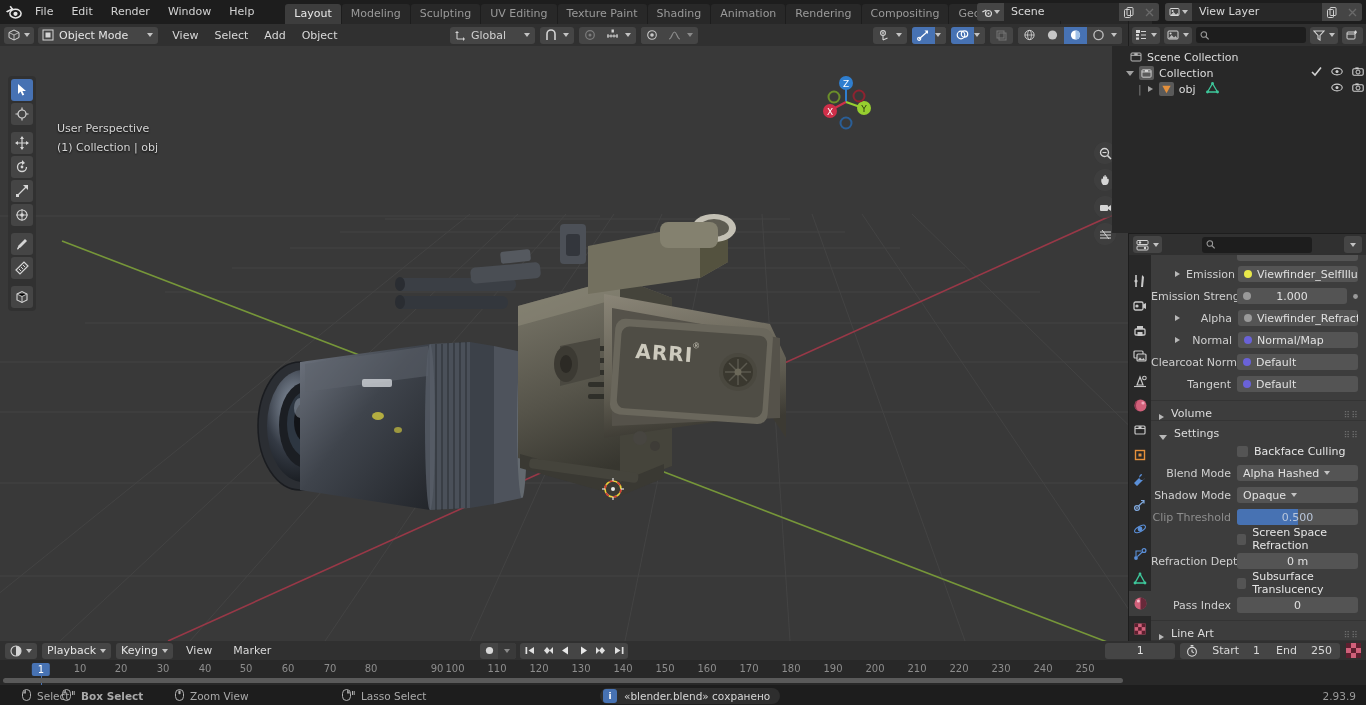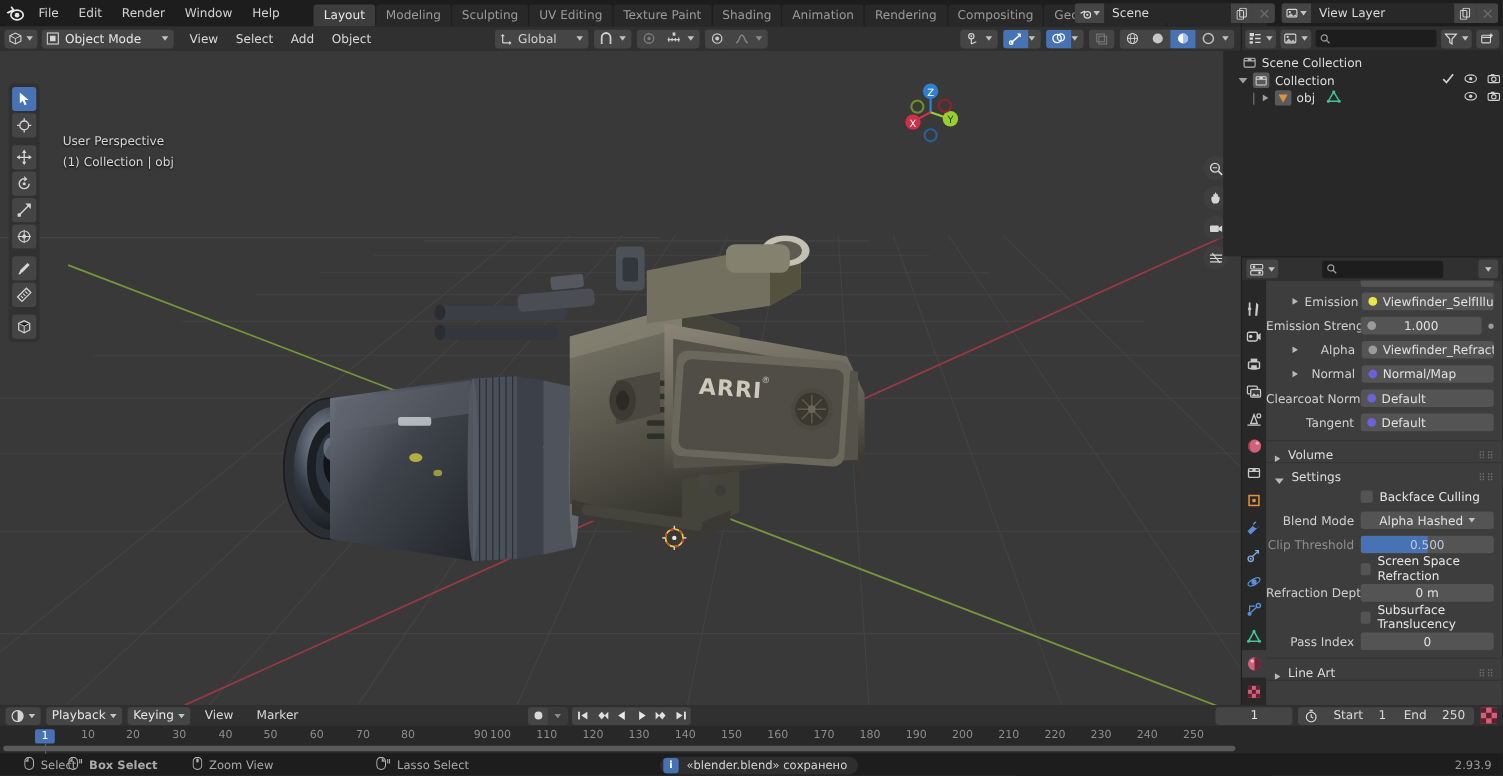--- a/index.html
+++ b/index.html
@@ -107,21 +107,21 @@
   .prow{ display:flex; align-items:center; height:22px; padding:0 8px 0 0; }
   .plabel{ width:78px; text-align:right; color:#cfcfcf; padding-right:6px; font-size:11px; white-space:nowrap; }
   .plabel.dim{ color:#8d8d8d; }
   .pfield{
     flex:1; height:16px; background:#545454; border-radius:3px; display:flex; align-items:center;
     padding:0 6px; gap:5px; color:#e0e0e0; font-size:11px; overflow:hidden; white-space:nowrap;
   }
   .pfield.num{ justify-content:center; position:relative; }
   .pfield.slider{ background:#545454; position:relative; overflow:hidden; }
   .slider-fill{ position:absolute; left:0;top:0; height:100%; background:#4772b3; }
-  .pfield.drop{ justify-content:center; }
+  .pfield.drop{ justify-content:flex-start; }
   .sock{ width:8px;height:8px;border-radius:50%; flex:0 0 8px; }
   .arrow-r{ width:0;height:0;border-top:3.5px solid transparent;border-bottom:3.5px solid transparent;border-left:5px solid #b8b8b8; margin:0 6px 0 8px;}
   .panel-row{ display:flex; align-items:flex-end; height:20px; background:#3d3d3d; border-top:1px solid #343434; padding-left:6px; color:#dcdcdc; font-size:11px; }
   .panel-row .arrow-r{ margin-left:2px; margin-right:7px; }
   .dots{ position:absolute; right:7px; color:#6e6e6e; font-size:9px; letter-spacing:1px; }
   .cbox{ width:11px;height:11px;background:#545454;border-radius:2px; }
   .cb-row{ display:flex; align-items:center; height:22px; padding-left:86px; gap:6px; }
 
   
   .tl-header{
@@ -996,20 +996,27 @@
     </div>
 
     <div class="prow">
       <span class="plabel" style="width:86px;">Blend Mode</span>
       <span class="pfield drop">
         <span>Alpha Hashed</span>
         <span class="chev"></span>
       </span>
     </div>
 
+    <div class="prow">
+      <span class="plabel" style="width:86px;">Shadow Mode</span>
+      <span class="pfield drop">
+        <span>Opaque</span>
+        <span class="chev"></span>
+      </span>
+    </div>
 
     <div class="prow">
       <span class="plabel dim" style="width:86px;">Clip Threshold</span>
       <span class="pfield slider num">
         <span class="slider-fill" style="width:50%;"></span>
         <span style="position:relative;z-index:2;color:#b9c6db;">0.500</span>
       </span>
     </div>
 
     <div class="cb-row" style="padding-left:86px;">

